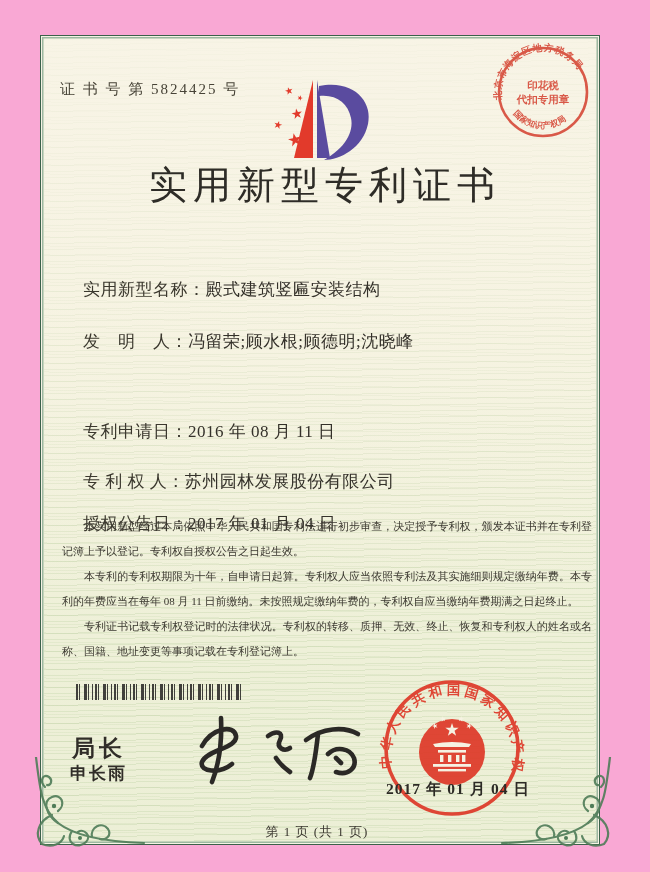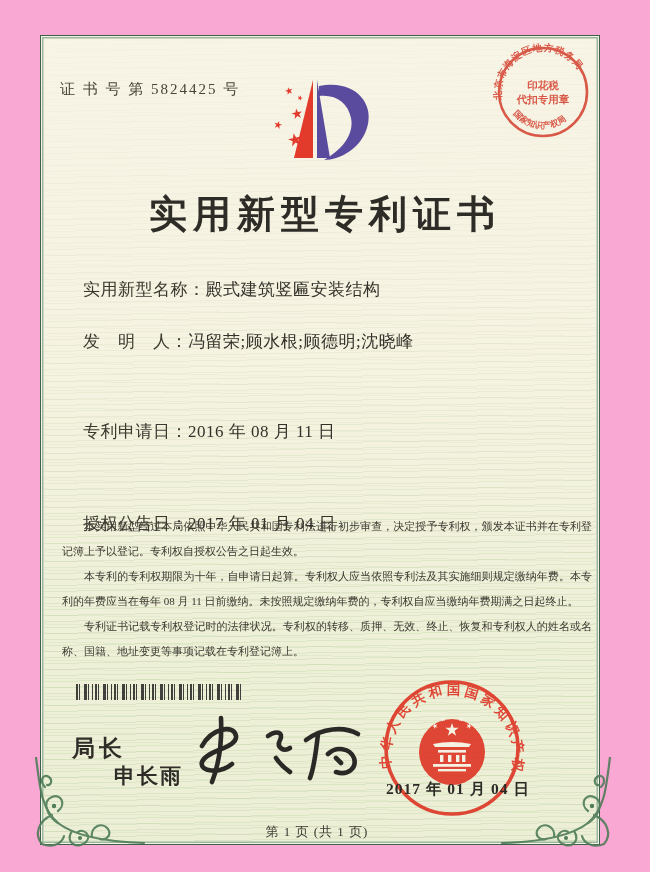--- a/index.html
+++ b/index.html
@@ -27,22 +27,22 @@
   .guilloche-fade{
     position:absolute;inset:3px;
     background:linear-gradient(180deg, rgba(248,244,230,.85) 0%, rgba(248,244,230,.45) 35%, rgba(248,244,230,0) 70%);
   }
   
   .cert-no{
     position:absolute;left:60px;top:80px;
     font-size:15px;letter-spacing:2px;color:#474337;white-space:pre;
   }
   .title{
-    position:absolute;left:0;top:189px;width:650px;text-align:center;
-    font-size:38px;font-weight:700;letter-spacing:6px;color:#2e2c27;
+    position:absolute;left:0;top:160px;width:650px;text-align:center;
+    font-size:38px;font-weight:400;letter-spacing:6px;color:#2e2c27;
   }
   .field-row{
     position:absolute;left:64px;font-size:17px;color:#38352c;white-space:pre;letter-spacing:.5px;
   }
   .field-row .flabel{color:#3b382e;}
   .field-row .fvalue{color:#34312a;}
   .body-text{
     position:absolute;left:62px;top:514px;width:530px;
     font-size:11px;line-height:25px;color:#3b3830;text-align:justify;
   }
@@ -57,22 +57,22 @@
       #2e2d2b 12px 13px, rgba(0,0,0,0) 13px 16px,
       #2e2d2b 16px 17px, rgba(0,0,0,0) 17px 19px);
     opacity:.9;
   }
   
   .officer-title{
     position:absolute;left:72px;top:733px;font-size:23px;font-weight:700;
     color:#302d28;font-family:"Liberation Sans","DejaVu Sans",sans-serif;letter-spacing:4px;
   }
   .officer-name{
-    position:absolute;left:70px;top:762px;font-size:21px;font-weight:700;
-    color:#302d28;font-family:"Liberation Sans","DejaVu Sans",sans-serif;letter-spacing:2px;margin-left:44px;
+    position:absolute;left:70px;top:762px;font-size:17px;font-weight:700;
+    color:#302d28;font-family:"Liberation Sans","DejaVu Sans",sans-serif;letter-spacing:2px;
   }
   .signature{position:absolute;left:172px;top:706px;}
   
   .tax-stamp{position:absolute;left:493px;top:42px;opacity:.88;z-index:6;}
   .big-seal{position:absolute;left:372px;top:668px;opacity:.93;z-index:5;}
   .seal-date{
     position:absolute;left:386px;top:779px;z-index:6;
     font-size:15.5px;font-weight:600;color:#2c2a25;letter-spacing:1px;white-space:pre;
   }
   .logo{position:absolute;left:266px;top:76px;}
@@ -154,20 +154,23 @@
   <div class="title">实用新型专利证书</div>
 
   <div class="field-row" style="top:258px">
     <span class="flabel">实用新型名称：</span><span class="fvalue">殿式建筑竖匾安装结构</span>
   </div>
   <div class="field-row" style="top:310px">
     <span class="flabel">发　明　人：</span><span class="fvalue">冯留荣;顾水根;顾德明;沈晓峰</span>
   </div>
   <div class="field-row" style="top:400px">
     <span class="flabel">专利申请日：</span><span class="fvalue">2016 年 08 月 11 日</span>
+  </div>
+  <div class="field-row" style="top:450px">
+    <span class="flabel">专 利 权 人：</span><span class="fvalue">苏州园林发展股份有限公司</span>
   </div>
   <div class="field-row" style="top:492px">
     <span class="flabel">授权公告日：</span><span class="fvalue">2017 年 01 月 04 日</span>
   </div>
 
   <div class="body-text">
     <p>本实用新型经过本局依照中华人民共和国专利法进行初步审查，决定授予专利权，颁发本证书并在专利登记簿上予以登记。专利权自授权公告之日起生效。</p>
     <p>本专利的专利权期限为十年，自申请日起算。专利权人应当依照专利法及其实施细则规定缴纳年费。本专利的年费应当在每年 08 月 11 日前缴纳。未按照规定缴纳年费的，专利权自应当缴纳年费期满之日起终止。</p>
     <p>专利证书记载专利权登记时的法律状况。专利权的转移、质押、无效、终止、恢复和专利权人的姓名或名称、国籍、地址变更等事项记载在专利登记簿上。</p>
   </div>

